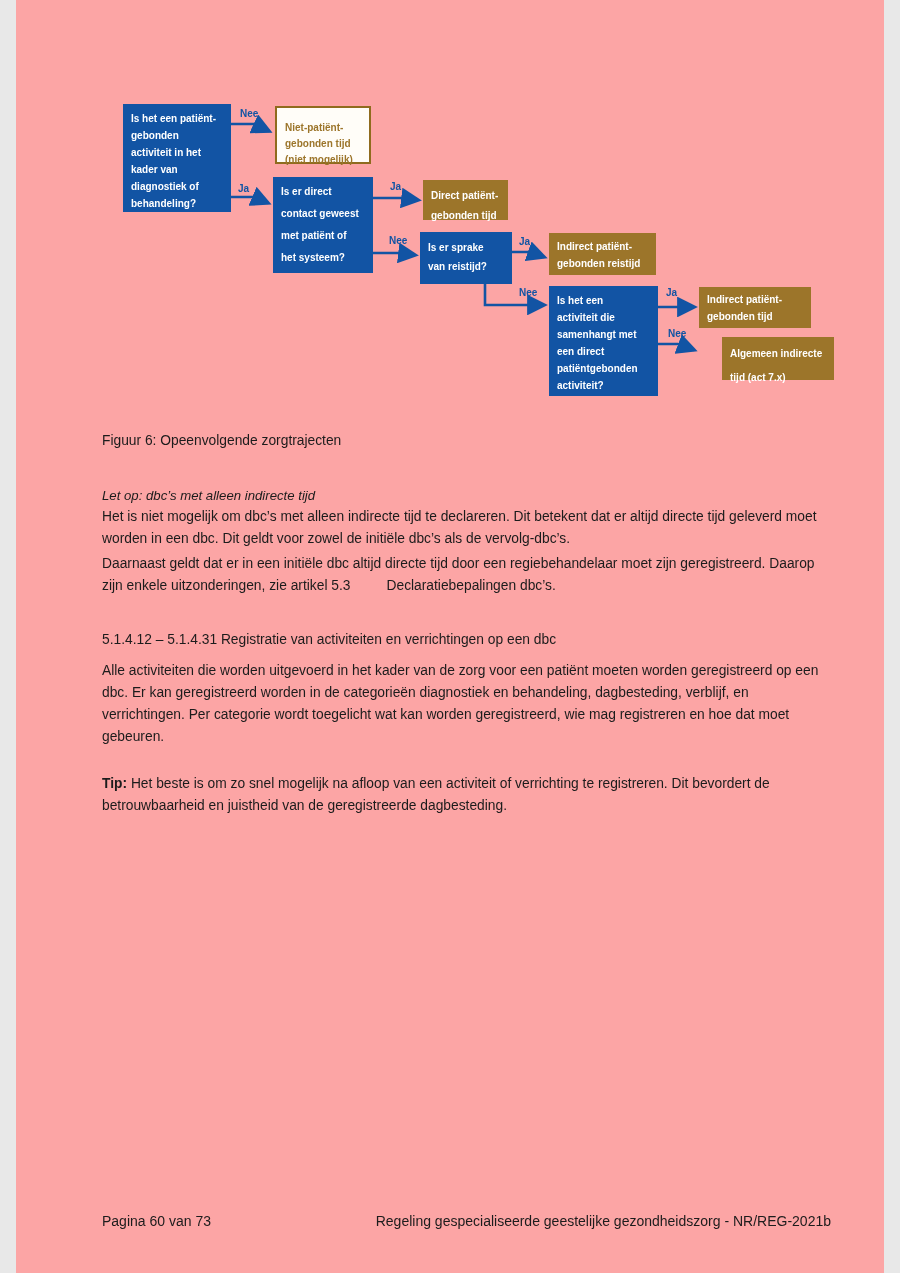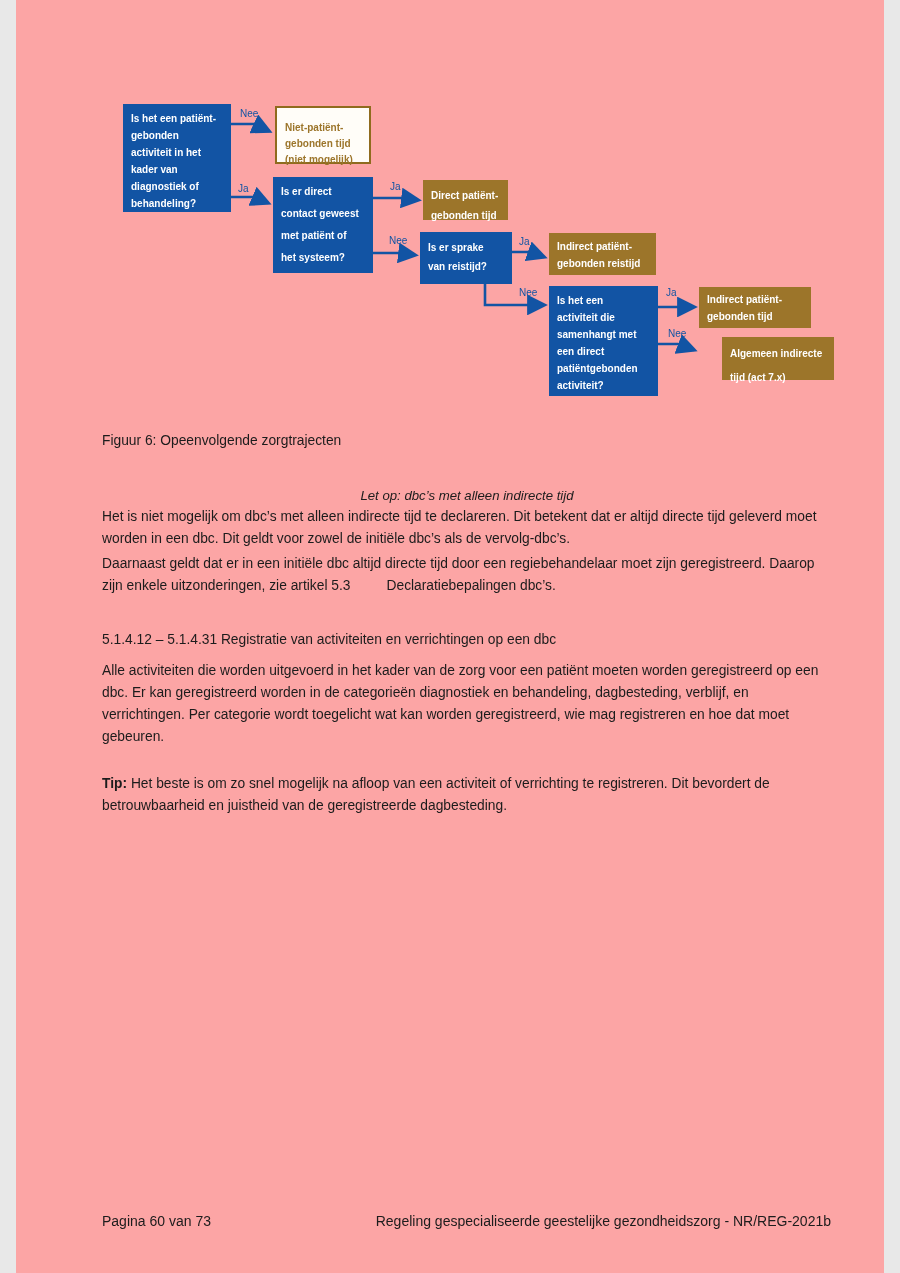--- a/index.html
+++ b/index.html
@@ -19,29 +19,29 @@
     position:absolute;
     font-size:10px;font-weight:bold;
     white-space:pre-line;
     padding:6px 6px 4px 8px;
   }
   .fc-blue{background:#1254A4;color:#ffffff;}
   .fc-gold{background:#9C752A;color:#ffffff;}
   .fc-outline{background:#fffdf8;color:#9C752A;border:2px solid #8f6b1e;}
   .fc-label{
     position:absolute;
-    font-size:10px;font-weight:normal;color:#1254A4;
+    font-size:10px;font-weight:bold;color:#1254A4;
     line-height:10px;
   }
   .fc-svg{position:absolute;left:0;top:0;width:900px;height:420px;}
   .fc-svg polyline{fill:none;stroke:#1254A4;stroke-width:2.6;}
   
   .txt{position:absolute;left:86px;width:730px;font-size:13.8px;line-height:22px;}
   .caption{top:430px;}
-  .letop{top:485px;font-style:italic;font-size:13.2px;text-align:center;}
+  .letop{top:485px;font-style:italic;font-size:13.2px;}
   .para1{top:506px;}
   .para2{top:553px;}
   .gap-seg{margin-left:36px;}
   .h512{top:629px;}
   .para3{top:660px;}
   .tip{top:773px;}
   .bold{font-weight:bold;}
   
   .footer{
     position:absolute;left:86px;top:1213px;width:729px;

